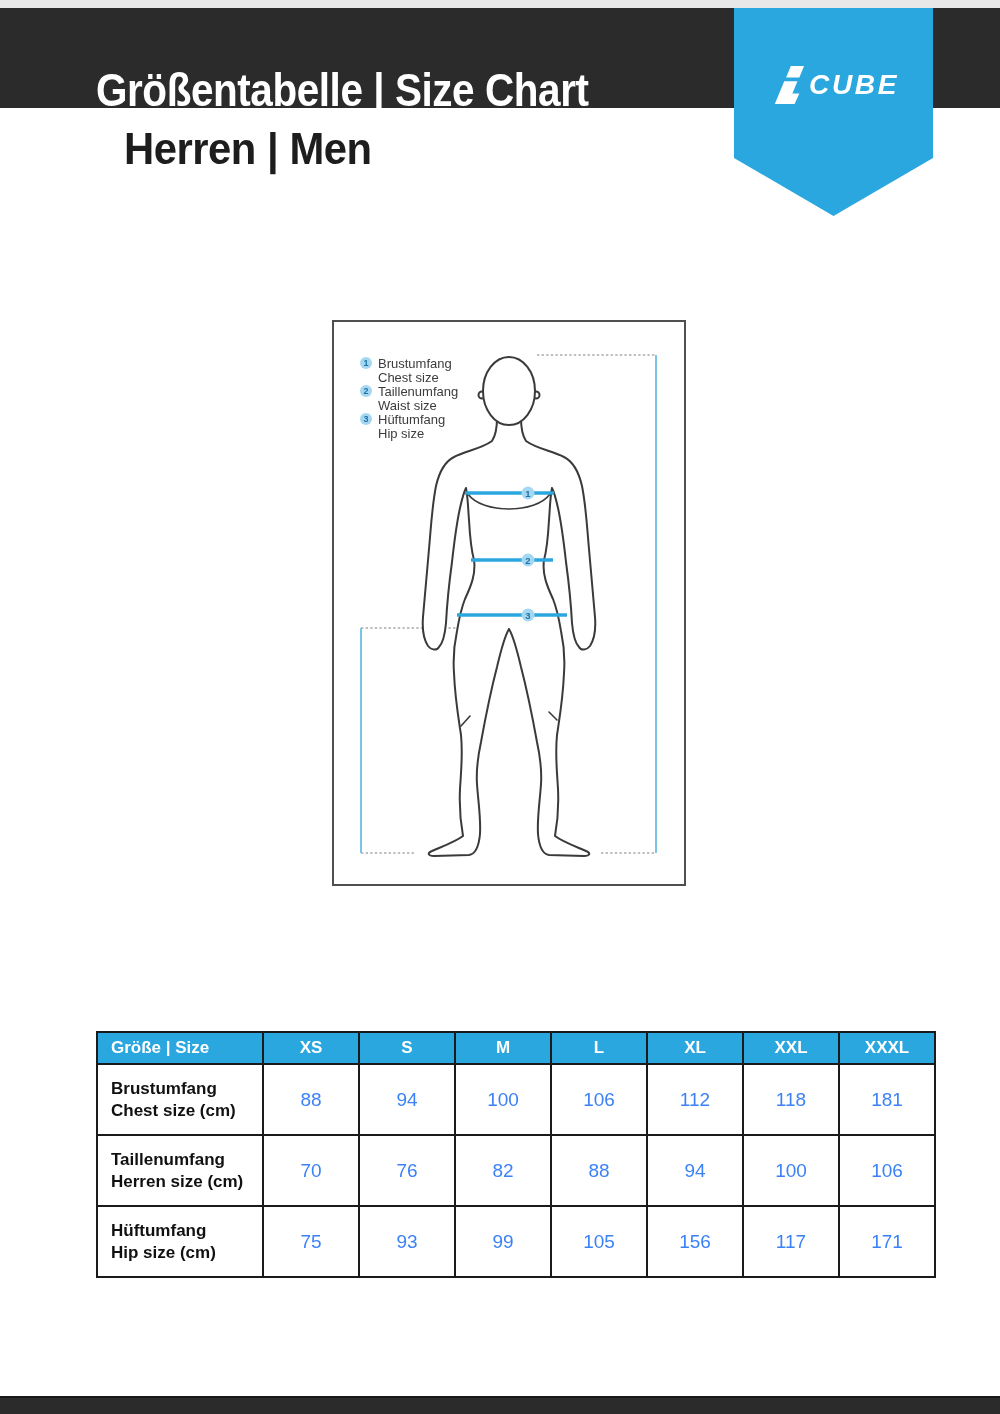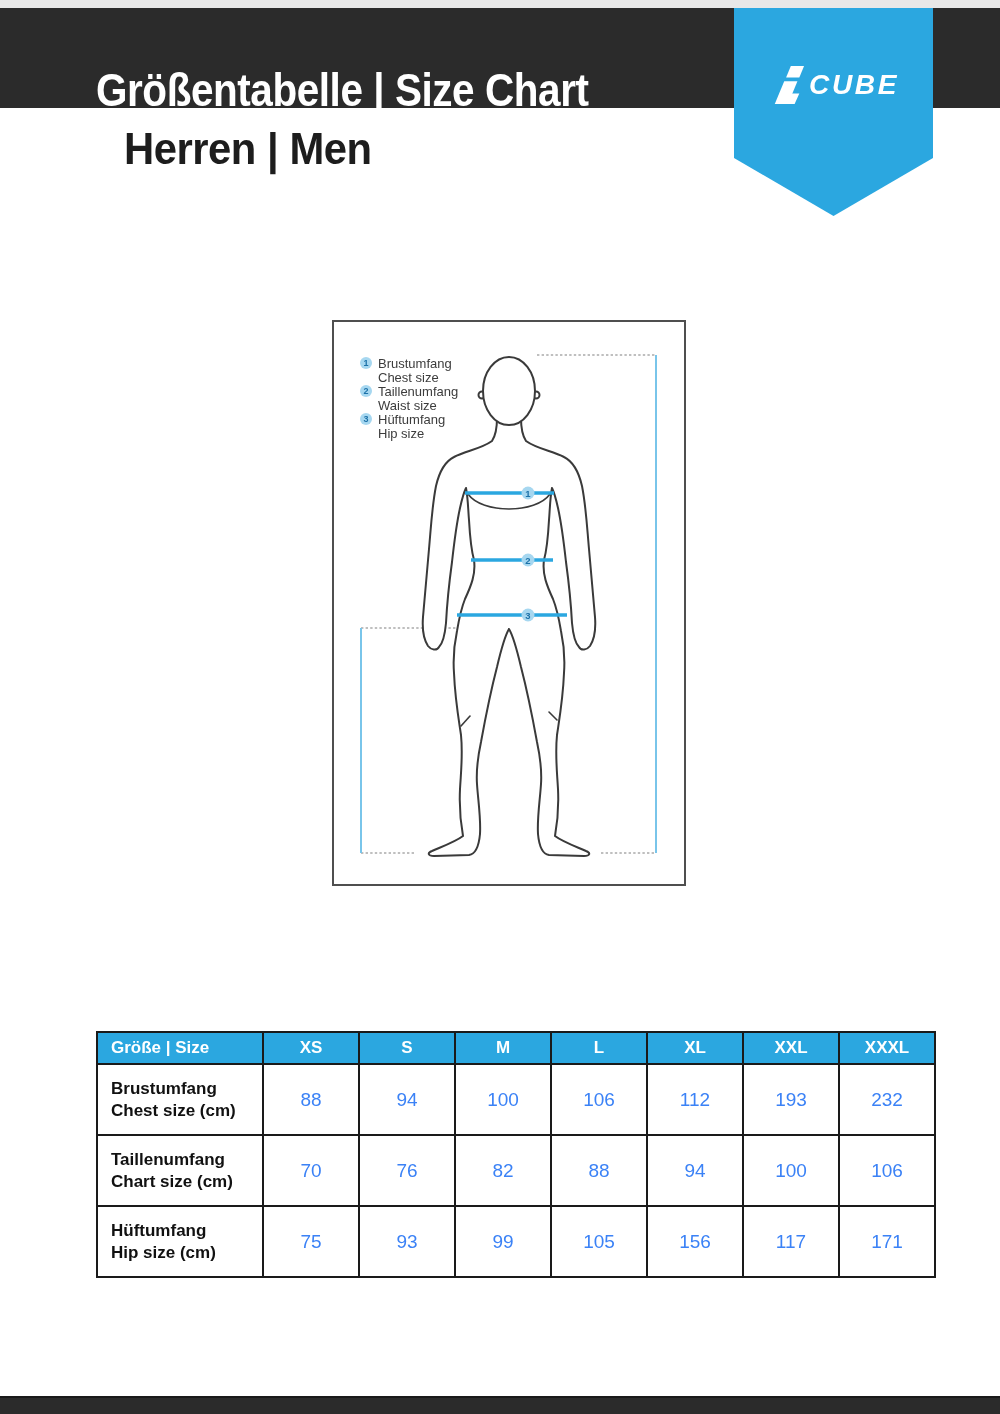--- a/index.html
+++ b/index.html
@@ -192,27 +192,27 @@
       <tr>
         <td class="row-label">
           <span>Brustumfang</span><br>
           <span>Chest size (cm)</span>
         </td>
         <td class="val">88</td>
         <td class="val">94</td>
         <td class="val">100</td>
         <td class="val">106</td>
         <td class="val">112</td>
-        <td class="val">193</td>
-        <td class="val">232</td>
+        <td class="val">118</td>
+        <td class="val">181</td>
       </tr>
       <tr>
         <td class="row-label">
           <span>Taillenumfang</span><br>
-          <span>Chart size (cm)</span>
+          <span>Herren size (cm)</span>
         </td>
         <td class="val">70</td>
         <td class="val">76</td>
         <td class="val">82</td>
         <td class="val">88</td>
         <td class="val">94</td>
         <td class="val">100</td>
         <td class="val">106</td>
       </tr>
       <tr>

